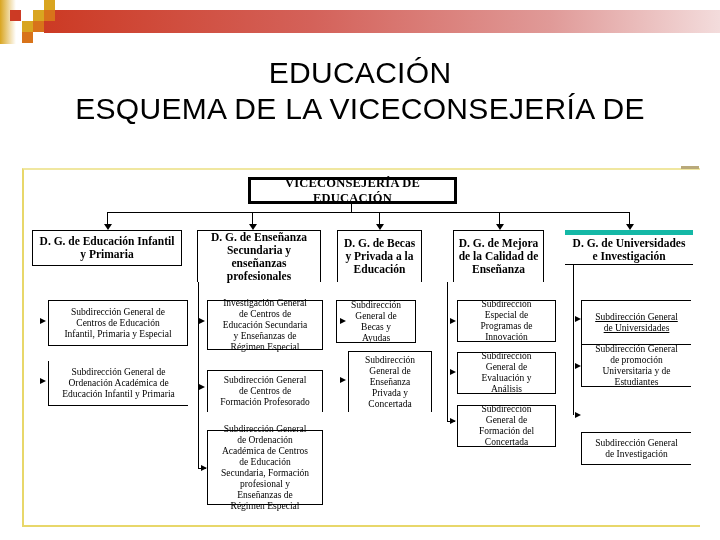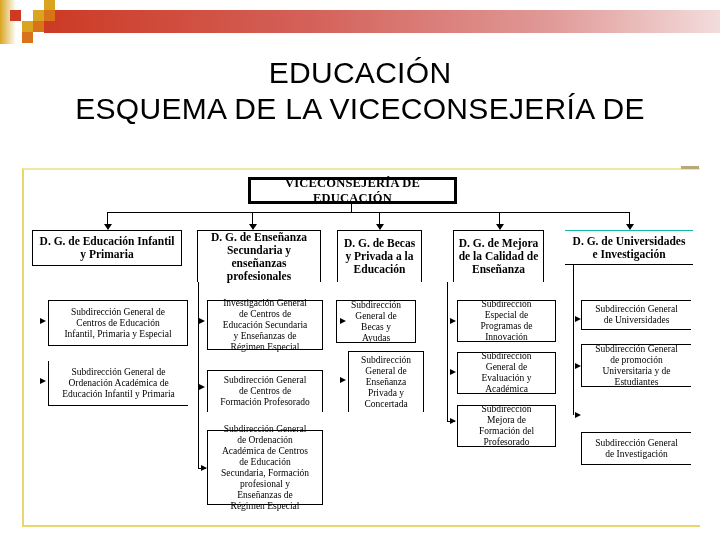--- a/index.html
+++ b/index.html
@@ -83,21 +83,21 @@
 </div>
 <div class="box dg nob" style="left:197px;top:230px;width:124px;height:52px;">
   <span>D. G. de Enseñanza Secundaria y enseñanzas profesionales</span>
 </div>
 <div class="box dg nob" style="left:337px;top:230px;width:85px;height:52px;">
   <span>D. G. de Becas y Privada a la Educación</span>
 </div>
 <div class="box dg nob" style="left:445px;top:230px;width:91px;height:52px;margin-left:8px;">
   <span>D. G. de Mejora de la Calidad de Enseñanza</span>
 </div>
-<div class="box dg nor" style="left:565px;top:230px;width:128px;height:35px;border-left:none;border-top:1px solid #14b8a6;">
+<div class="box dg nor" style="left:565px;top:230px;width:128px;height:35px;border-left:none;border-top:5px solid #14b8a6;">
   <span>D. G. de Universidades e Investigación</span>
 </div>
 
 <div class="box sub" style="left:48px;top:300px;width:140px;height:46px;">
   <span>Subdirección General de Centros de Educación Infantil, Primaria y Especial</span>
 </div>
 <div class="arr right" style="left:40px;top:318px;"></div>
 <div class="box sub" style="left:48px;top:361px;width:140px;height:45px;border-top:none;border-right:none;">
   <span>Subdirección General de Ordenación Académica de Educación Infantil y Primaria</span>
 </div>
@@ -115,42 +115,42 @@
 <div class="ln" style="left:198px;top:468px;width:8px;height:1px;"></div>
 <div class="box sub" style="left:207px;top:430px;width:116px;height:75px;">
   <span>Subdirección General de Ordenación Académica de Centros de Educación Secundaria, Formación profesional y Enseñanzas de Régimen Especial</span>
 </div>
 <div class="arr right" style="left:201px;top:465px;"></div>
 
 <div class="box sub" style="left:336px;top:300px;width:80px;height:43px;">
   <span>Subdirección General de Becas y Ayudas</span>
 </div>
 <div class="arr right" style="left:340px;top:318px;"></div>
-<div class="box sub nob" style="left:348px;top:351px;width:76px;height:61px;">
+<div class="box sub nob" style="left:348px;top:351px;width:84px;height:61px;">
   <span>Subdirección General de Enseñanza Privada y Concertada</span>
 </div>
 <div class="arr right" style="left:340px;top:377px;"></div>
 
 <div class="ln" style="left:447px;top:282px;width:1px;height:140px;"></div>
 <div class="box sub" style="left:457px;top:300px;width:99px;height:42px;">
   <span>Subdirección Especial de Programas de Innovación</span>
 </div>
 <div class="arr right" style="left:450px;top:318px;"></div>
 <div class="box sub" style="left:457px;top:352px;width:99px;height:42px;">
-  <span>Subdirección General de Evaluación y Académica</span>
+  <span>Subdirección General de Evaluación y Análisis</span>
 </div>
 <div class="arr right" style="left:450px;top:369px;"></div>
 <div class="ln" style="left:447px;top:421px;width:8px;height:1px;"></div>
 <div class="box sub" style="left:457px;top:405px;width:99px;height:42px;">
-  <span>Subdirección Mejora de Formación del Profesorado</span>
+  <span>Subdirección General de Formación del Concertada</span>
 </div>
 <div class="arr right" style="left:450px;top:418px;"></div>
 
 <div class="ln" style="left:573px;top:265px;width:1px;height:150px;"></div>
-<div class="box sub nor" style="left:581px;top:300px;width:110px;height:30px;">
+<div class="box sub nor" style="left:581px;top:300px;width:110px;height:45px;text-decoration:underline;">
   <span>Subdirección General de Universidades</span>
 </div>
 <div class="arr right" style="left:575px;top:316px;"></div>
 <div class="box sub nor" style="left:581px;top:344px;width:110px;height:43px;">
   <span>Subdirección General de promoción Universitaria y de Estudiantes</span>
 </div>
 <div class="arr right" style="left:575px;top:363px;"></div>
 <div class="box sub nor" style="left:581px;top:396px;width:110px;height:33px;margin-top:36px;">
   <span>Subdirección General de Investigación</span>
 </div>

